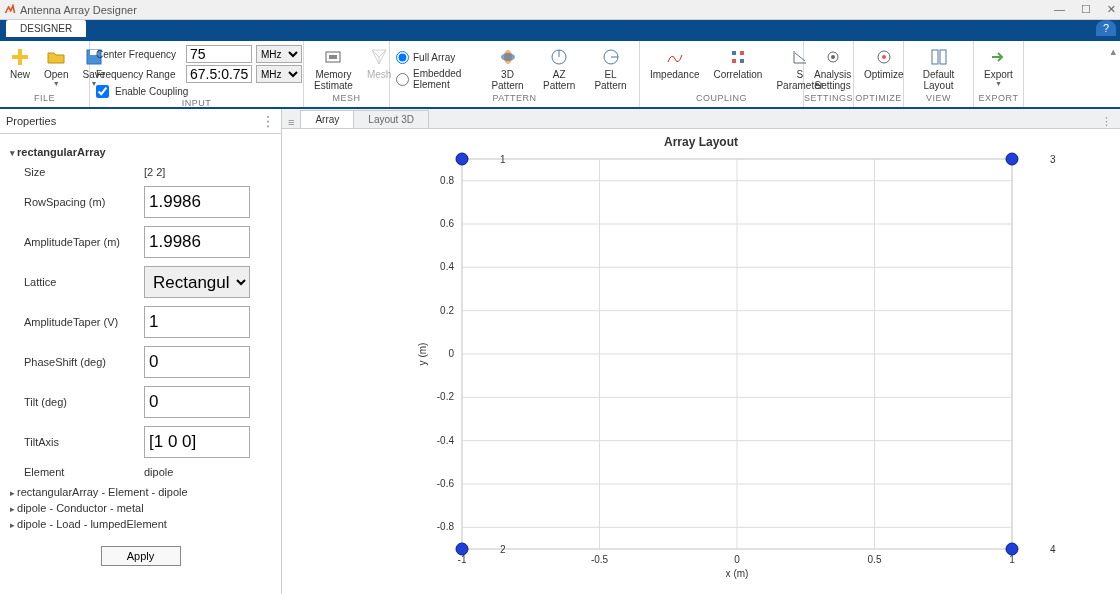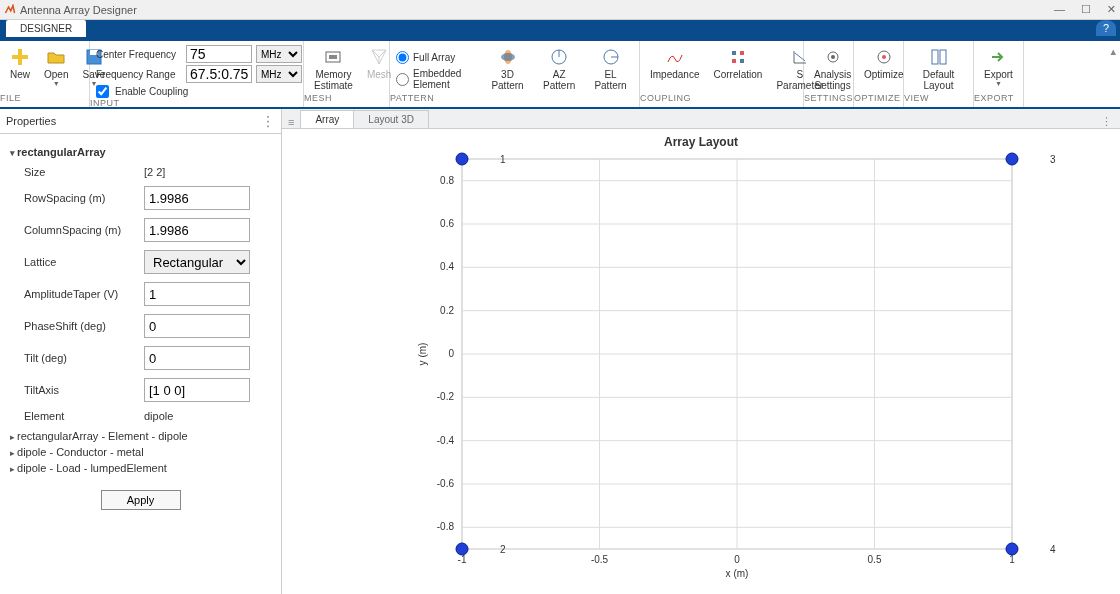--- a/index.html
+++ b/index.html
@@ -11,21 +11,21 @@
 .titlebar .win-btns { display: flex; gap: 16px; color: #666; }
 .titlebar .win-btns span { cursor: pointer; }
 
 .tabstrip { height: 21px; background: #0a4b8c; display: flex; align-items: flex-start; }
 .tabstrip .tab { background: #fff; color: #333; font-size: 10px; padding: 3px 14px; border-top-left-radius: 2px; border-top-right-radius: 2px; margin-left: 6px; }
 .tabstrip .help { margin-left: auto; color: #fff; background: #2b72bf; width: 20px; height: 16px; text-align: center; border-radius: 50% 50% 0 0; font-size: 11px; line-height: 16px; margin-right: 4px;}
 
 .toolstrip { height: 68px; background: #fff; border-bottom: 2px solid #0a4b8c; display: flex; }
 .ts-group { border-right: 1px solid #d8d8d8; display: flex; flex-direction: column; }
 .ts-body { flex: 1; display: flex; align-items: flex-start; padding: 4px 6px 0 6px; gap: 6px; }
-.ts-label { height: 14px; text-align: left; font-size: 9px; color: #777; letter-spacing: 0.5px; }
+.ts-label { height: 14px; text-align: center; font-size: 9px; color: #777; letter-spacing: 0.5px; }
 .ts-btn { display: flex; flex-direction: column; align-items: center; gap: 2px; padding: 2px 4px; cursor: pointer; }
 .ts-btn .ico { width: 20px; height: 20px; display: flex; align-items: center; justify-content: center; }
 .ts-btn .lbl { font-size: 10px; color: #333; line-height: 1.1; text-align: center; }
 .ts-btn.withdrop .lbl::after { content: " ▾"; font-size: 8px; color: #666; display: block; }
 
 .input-rows { display: flex; flex-direction: column; gap: 2px; font-size: 10px; }
 .input-row { display: flex; align-items: center; gap: 4px; }
 .input-row label { width: 86px; color: #333; }
 .input-row input[type=text] { width: 66px; height: 18px; font-size: 14px; padding: 0 3px; border: 1px solid #aaa; }
 .input-row select { width: 46px; height: 18px; font-size: 10px; border: 1px solid #aaa; }
@@ -37,21 +37,21 @@
 .main { display: flex; height: 486px; }
 .prop-panel { width: 282px; background: #fff; border-right: 1px solid #ccc; display: flex; flex-direction: column; }
 .prop-header { height: 22px; border-bottom: 1px solid #ccc; display: flex; align-items: center; padding: 12px 6px; font-size: 11px; color: #333; }
 .prop-header .dots { margin-left: auto; color: #888; font-size: 14px; }
 .prop-body { padding: 8px 10px; font-size: 11px; color: #333; overflow: auto; }
 .sec-title { font-weight: bold; font-size: 11px; margin: 4px 0 8px 0; }
 .sec-title::before { content: "▾ "; font-size: 9px; color: #555; }
 .prop-row { display: flex; align-items: center; margin: 4px 0 8px 14px; }
 .prop-row .plabel { width: 120px; font-size: 11px; }
 .prop-row .pval { flex: 1; }
-.prop-row input, .prop-row select { width: 106px; height: 24px; font-size: 13px; padding: 0 4px; border: 1px solid #aaa; }
+.prop-row input, .prop-row select { width: 106px; height: 32px; font-size: 17px; padding: 0 4px; border: 1px solid #aaa; }
 .prop-row .static { font-size: 11px; color: #333; }
 .sub-sec { font-size: 11px; margin: 4px 0; cursor: pointer; }
 .sub-sec::before { content: "▸ "; font-size: 9px; color: #555; }
 .apply-btn { display: block; margin: 16px auto 0 auto; width: 80px; height: 20px; font-size: 11px; border: 1px solid #888; background: #f8f8f8; cursor: pointer; }
 
 .canvas-area { flex: 1; background: #fff; display: flex; flex-direction: column; position: relative; }
 .canvas-tabs { height: 20px; background: #eef0f2; border-bottom: 1px solid #ccc; display: flex; align-items: flex-end; padding-left: 6px; }
 .canvas-tabs .ctab { font-size: 10px; padding: 3px 14px; border: 1px solid #ccc; border-bottom: none; background: #fff; margin-right: -1px; cursor: pointer; }
 .canvas-tabs .ctab.inactive { background: #eef0f2; color: #666; }
 .canvas-tabs .barsicon { margin-right: 6px; color: #888; }
@@ -317,21 +317,21 @@
 
       <div class="prop-row">
           <span class="plabel">Size</span>
           <span class="pval static">[2 2]</span>
         </div>
       <div class="prop-row">
           <span class="plabel">RowSpacing (m)</span>
           <span class="pval"><input value="1.9986" style=""></span>
         </div>
       <div class="prop-row">
-          <span class="plabel">ColumnSpacing (m)</span>
+          <span class="plabel">AmplitudeTaper (m)</span>
           <span class="pval"><input value="1.9986" style=""></span>
         </div>
       <div class="prop-row">
           <span class="plabel">Lattice</span>
           <span class="pval"><select><option>Rectangular</option></select></span>
         </div>
       <div class="prop-row">
           <span class="plabel">AmplitudeTaper (V)</span>
           <span class="pval"><input value="1" style=""></span>
         </div>

